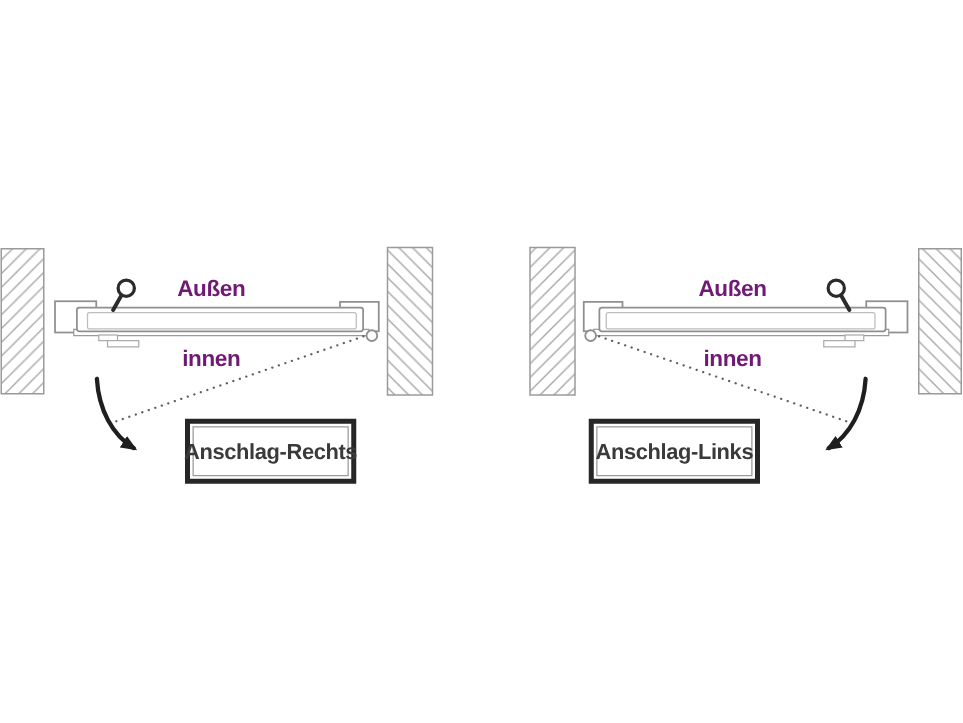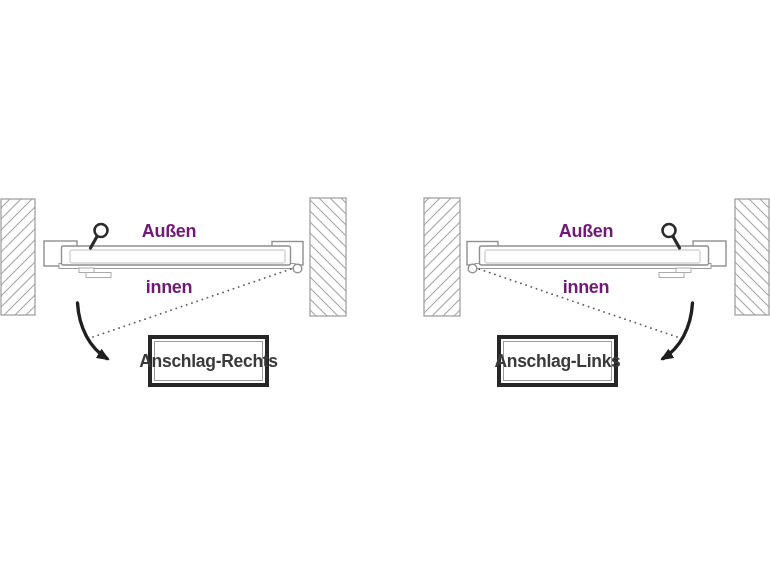--- a/index.html
+++ b/index.html
@@ -18,21 +18,21 @@
     font-size:18px;
     font-weight:600;
     letter-spacing:-0.3px;
     color:#701a75;
     line-height:20px;
     white-space:nowrap;
   }
   .hinge-box{
     position:absolute;
     top:335px;
-    width:121px;height:52px;
+    width:137px;height:52px;
     box-sizing:border-box;
     border:4px solid #262626;
     background:#ffffff;
   }
   .hinge-box-inner{
     position:absolute;
     inset:2px;
     border:1px solid #9a9a9a;
     display:flex;
     align-items:center;
@@ -97,19 +97,19 @@
 
   <div class="txt" style="left:531px;top:221px;">Außen</div>
   <div class="txt" style="left:531px;top:277px;">innen</div>
 
   <div class="hinge-box" style="left:148px;">
     <div class="hinge-box-inner">
       <span>Anschlag-Rechts</span>
     </div>
   </div>
 
-  <div class="hinge-box" style="left:497px;">
+  <div class="hinge-box" style="left:471px;">
     <div class="hinge-box-inner">
       <span>Anschlag-Links</span>
     </div>
   </div>
 
 </div>
 
 </body></html>

